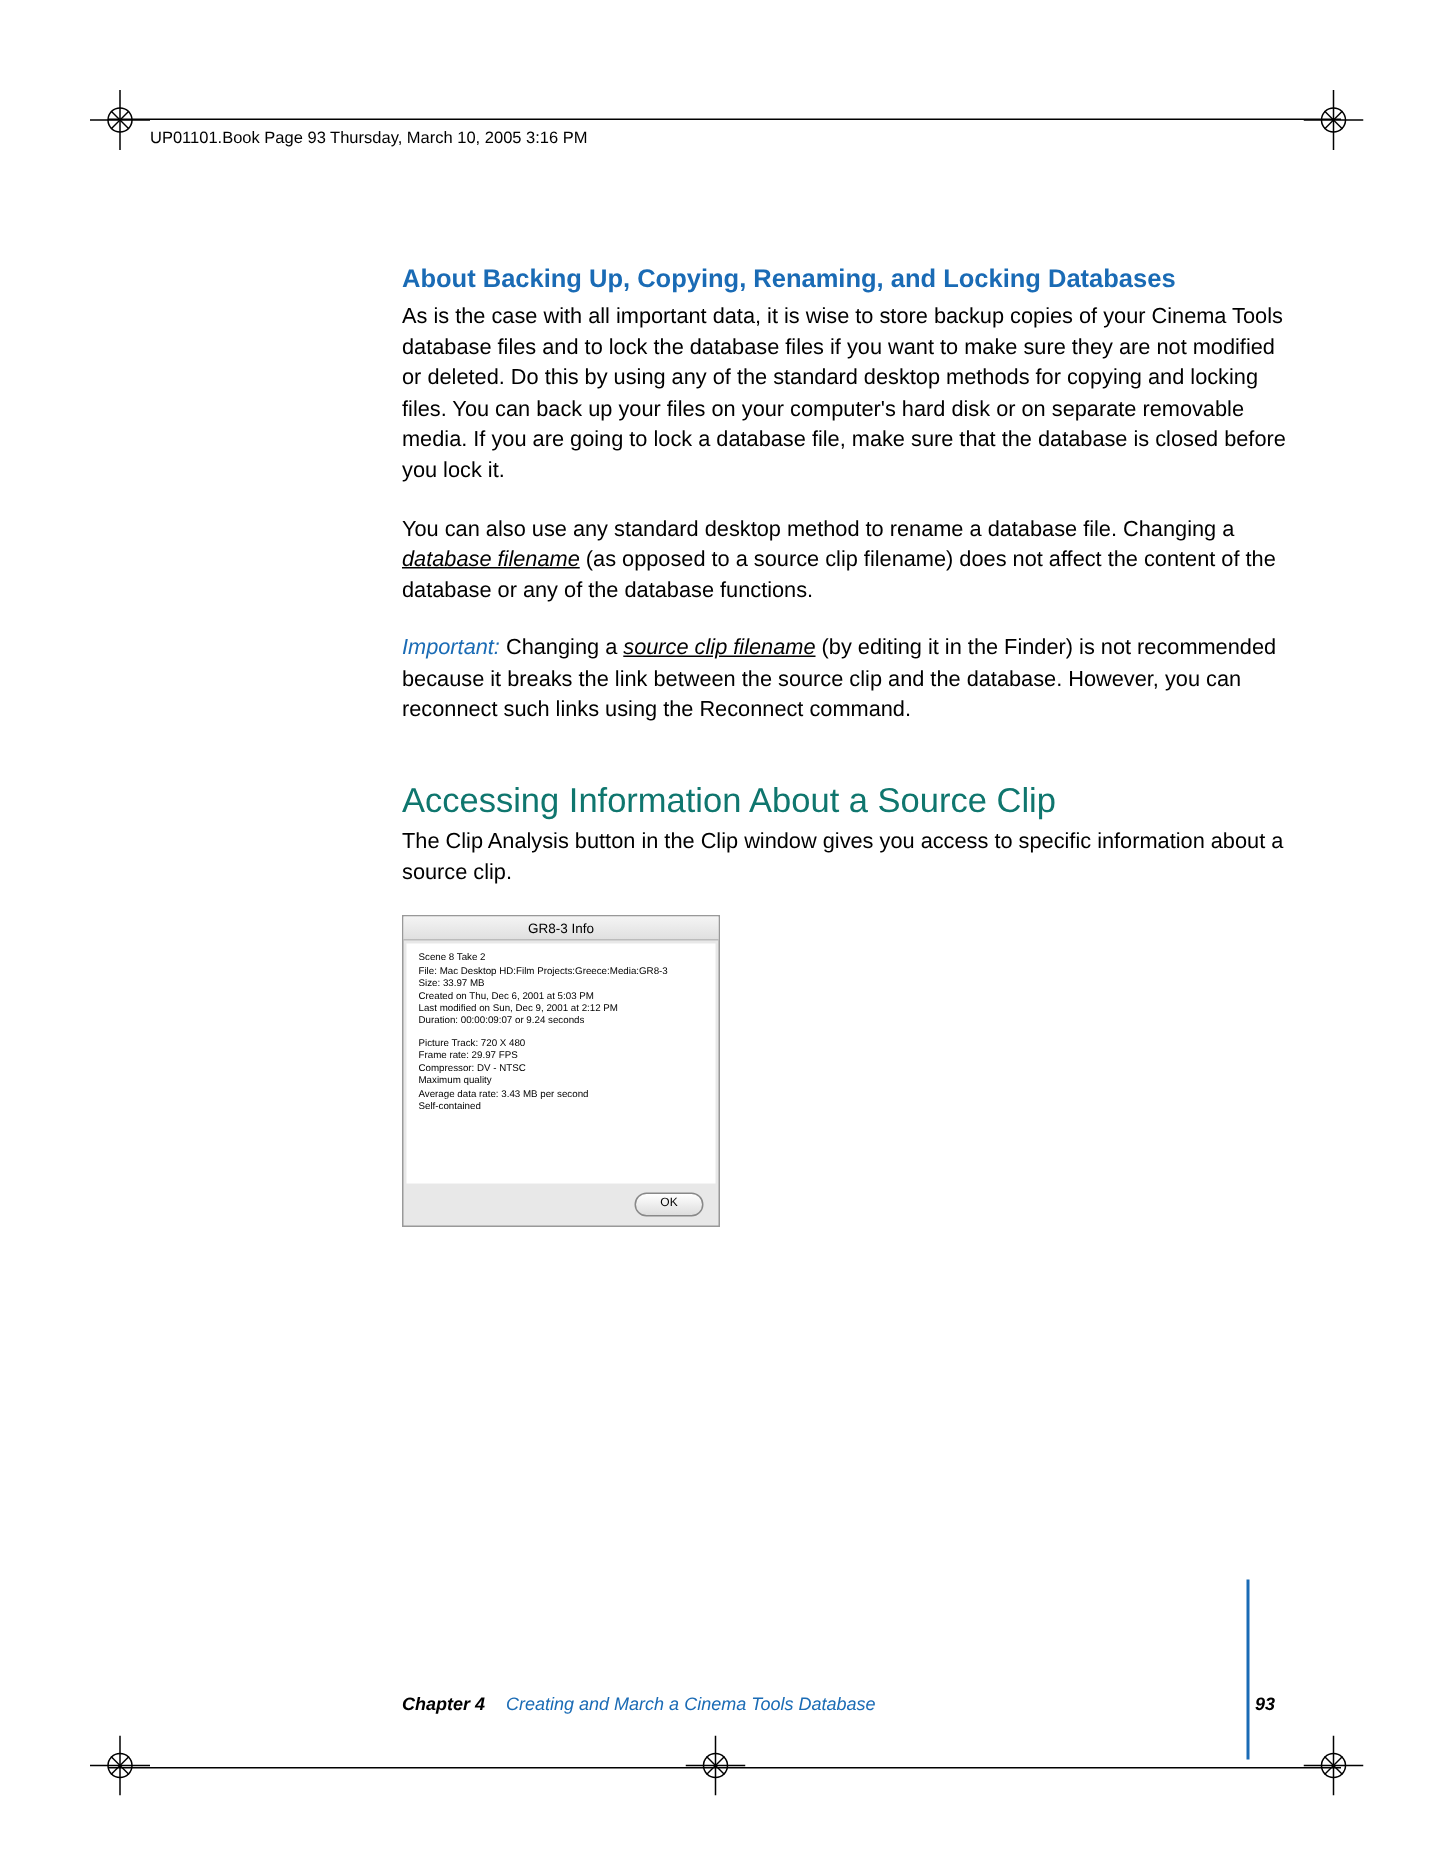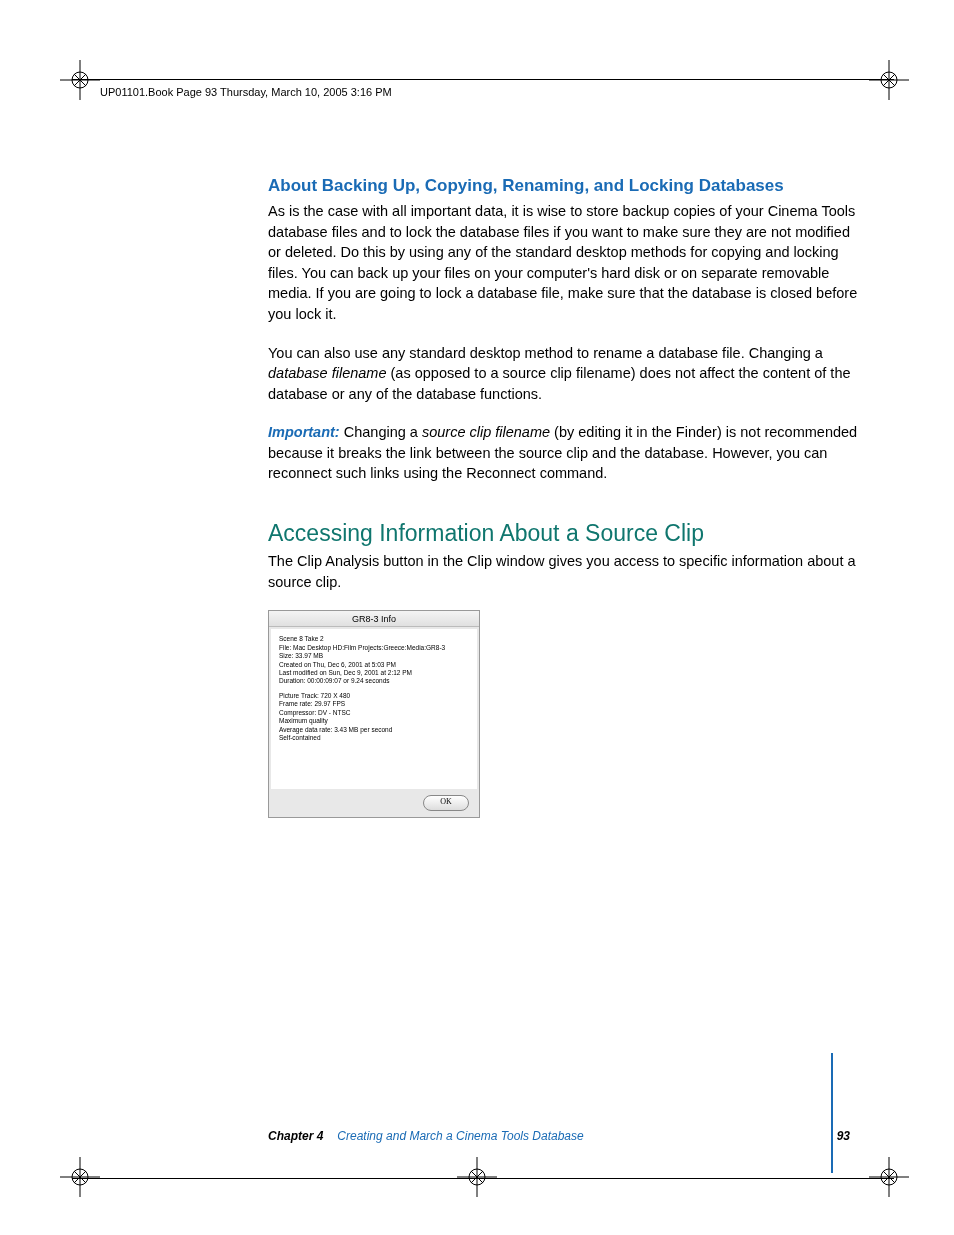--- a/index.html
+++ b/index.html
@@ -44,25 +44,25 @@
     font-size: 17px;
     line-height: 1.3;
     margin-bottom: 4px;
   }
   .para {
     font-size: 14.5px;
     line-height: 1.42;
     color: #000;
     margin-bottom: 18px;
   }
-  .italic { font-style: italic; }
+  .italic { font-style: italic; text-decoration: underline; }
   .important-label {
     color: #1a6bb5;
     font-style: italic;
-    font-weight: 700;
+    font-weight: 400;
   }
   .section-title {
     color: #0f766e;
     font-weight: 400;
     font-size: 23px;
     margin-top: 36px;
     margin-bottom: 4px;
   }
   .dialog-figure {
     margin-top: 0;
@@ -84,21 +84,20 @@
     margin: 2px;
     padding: 6px 8px 4px 8px;
     font-size: 6.5px;
     line-height: 1.3;
     min-height: 150px;
     position: relative;
   }
   .dialog-footer {
     height: 26px;
     position: relative;
-    font-family: Liberation Serif, serif;
   }
   .ok-btn {
     position: absolute;
     right: 10px;
     top: 4px;
     width: 44px;
     height: 14px;
     border: 1px solid #888;
     border-radius: 8px;
     background: linear-gradient(#fff,#ddd);

